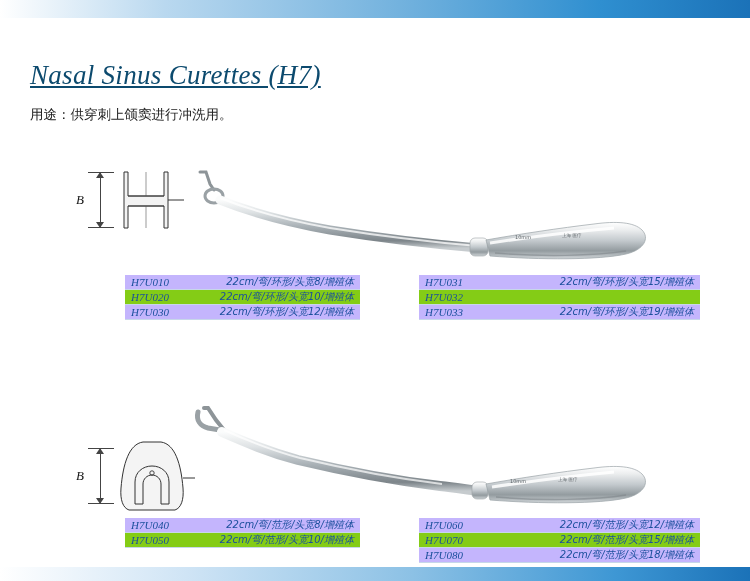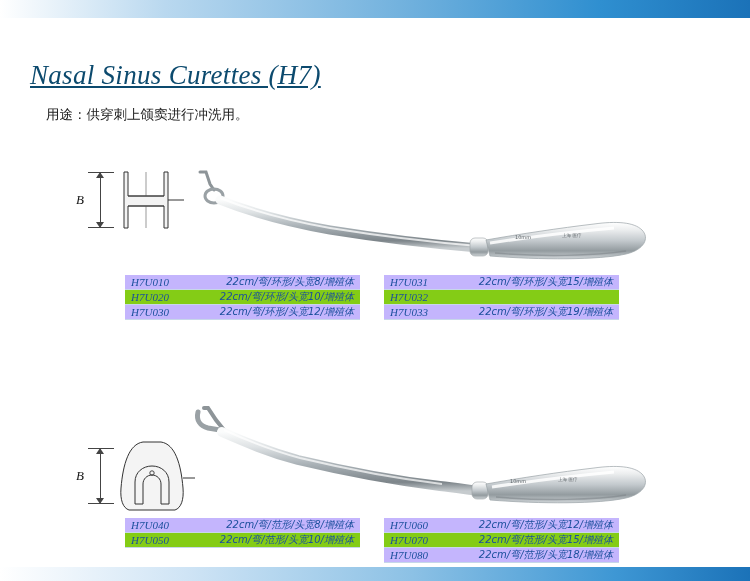--- a/index.html
+++ b/index.html
@@ -34,21 +34,20 @@
     font-size:27px;color:#0c4a6e;
     font-family:"Liberation Serif", serif;
     font-style:italic;
     letter-spacing:0.3px;
     text-decoration:underline;
   }
   .usage{
     position:absolute;left:30px;top:106px;
     font-size:13.5px;color:#222;
     font-family:Liberation Mono, monospace;
-    margin-left:16px;
   }
 
   
   .figure{position:absolute;}
   .fig1{left:0;top:150px;width:750px;height:130px;}
   .fig2{left:0;top:390px;width:750px;height:130px;}
 
   
   .dim{position:absolute;}
   .dim .vline{
@@ -88,21 +87,21 @@
     position:absolute;left:6px;top:0;
     font-family:"Liberation Serif", serif;
     font-style:italic;font-size:11px;color:#1a4f9c;
   }
   .tbl .row .spec{
     position:absolute;right:6px;top:0;
     font-style:italic;font-size:10px;color:#1a4f9c;
     font-family:"DejaVu Sans", sans-serif;
   }
   .tbl.left{left:125px;width:235px;}
-  .tbl.right{left:384px;width:235px;}
+  .tbl.right{left:419px;width:281px;}
   .t1{top:275px;}
   .t2{top:518px;}
 
   
   .bottom-band{
     position:absolute;left:0;bottom:0;width:750px;height:14px;
     background:linear-gradient(to right,#ffffff 0%,#cfe4f5 25%,#8cc1e5 55%,#3e97d4 82%,#1b72b8 100%);
   }
 
   svg{display:block;}

